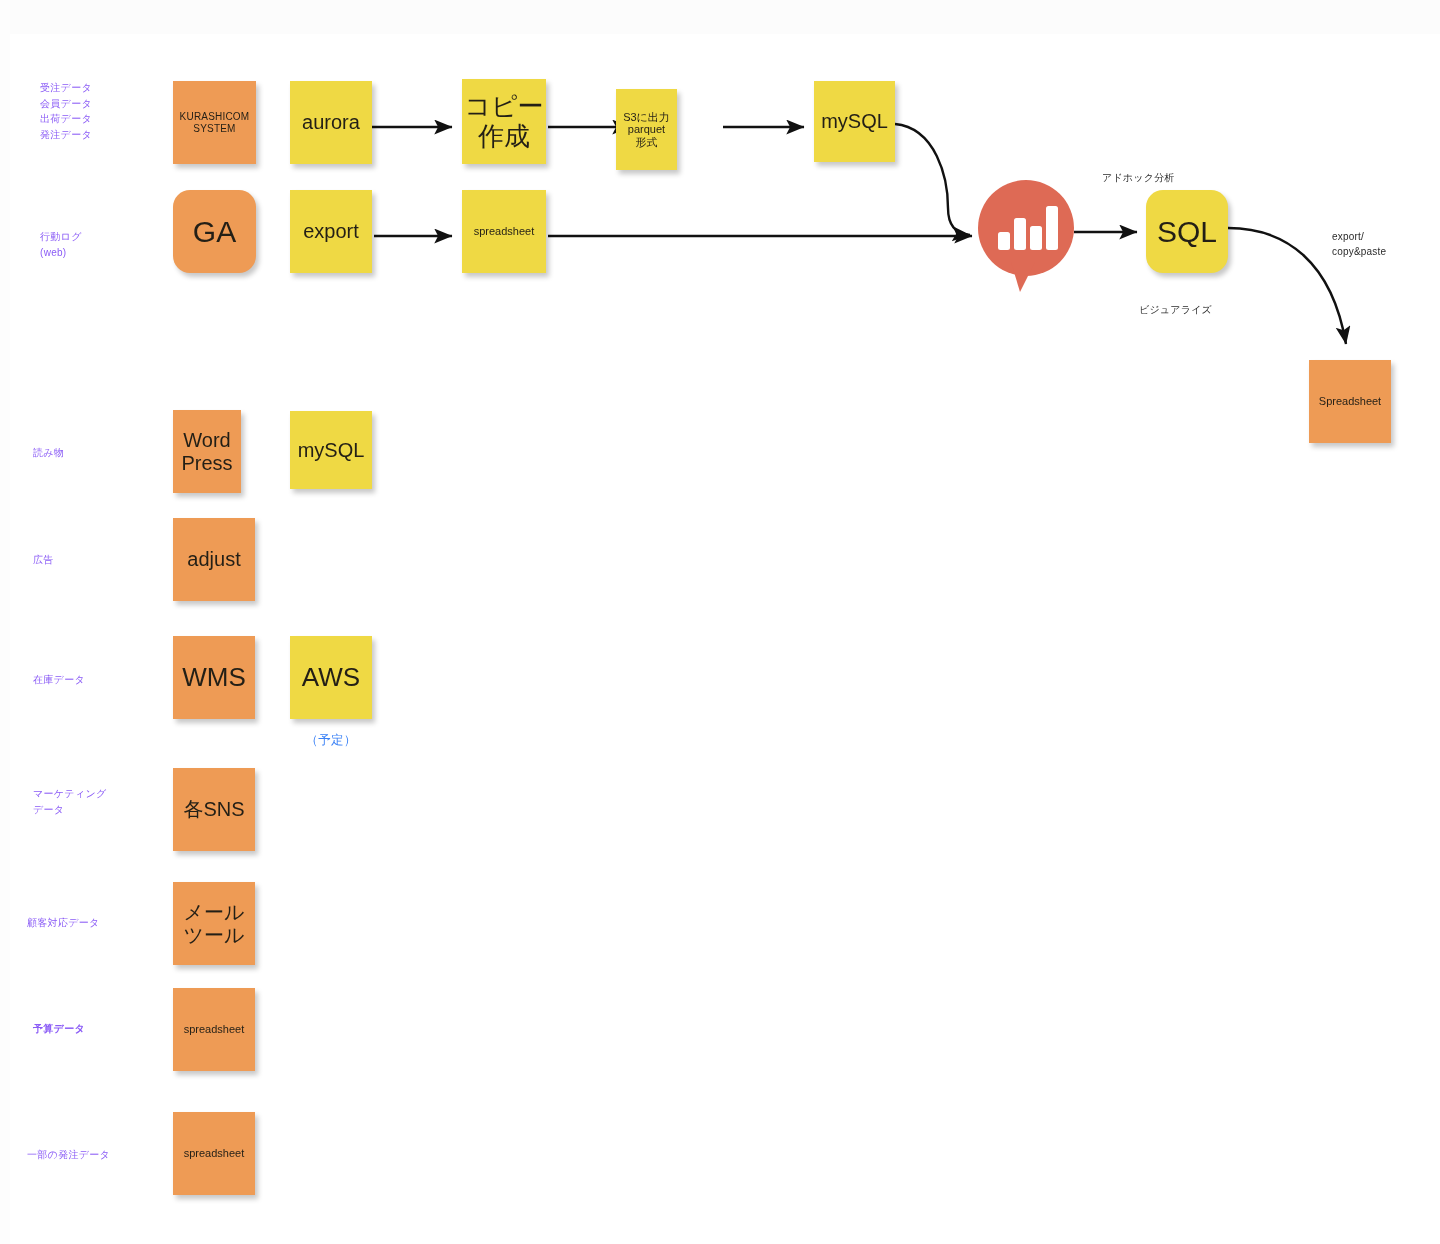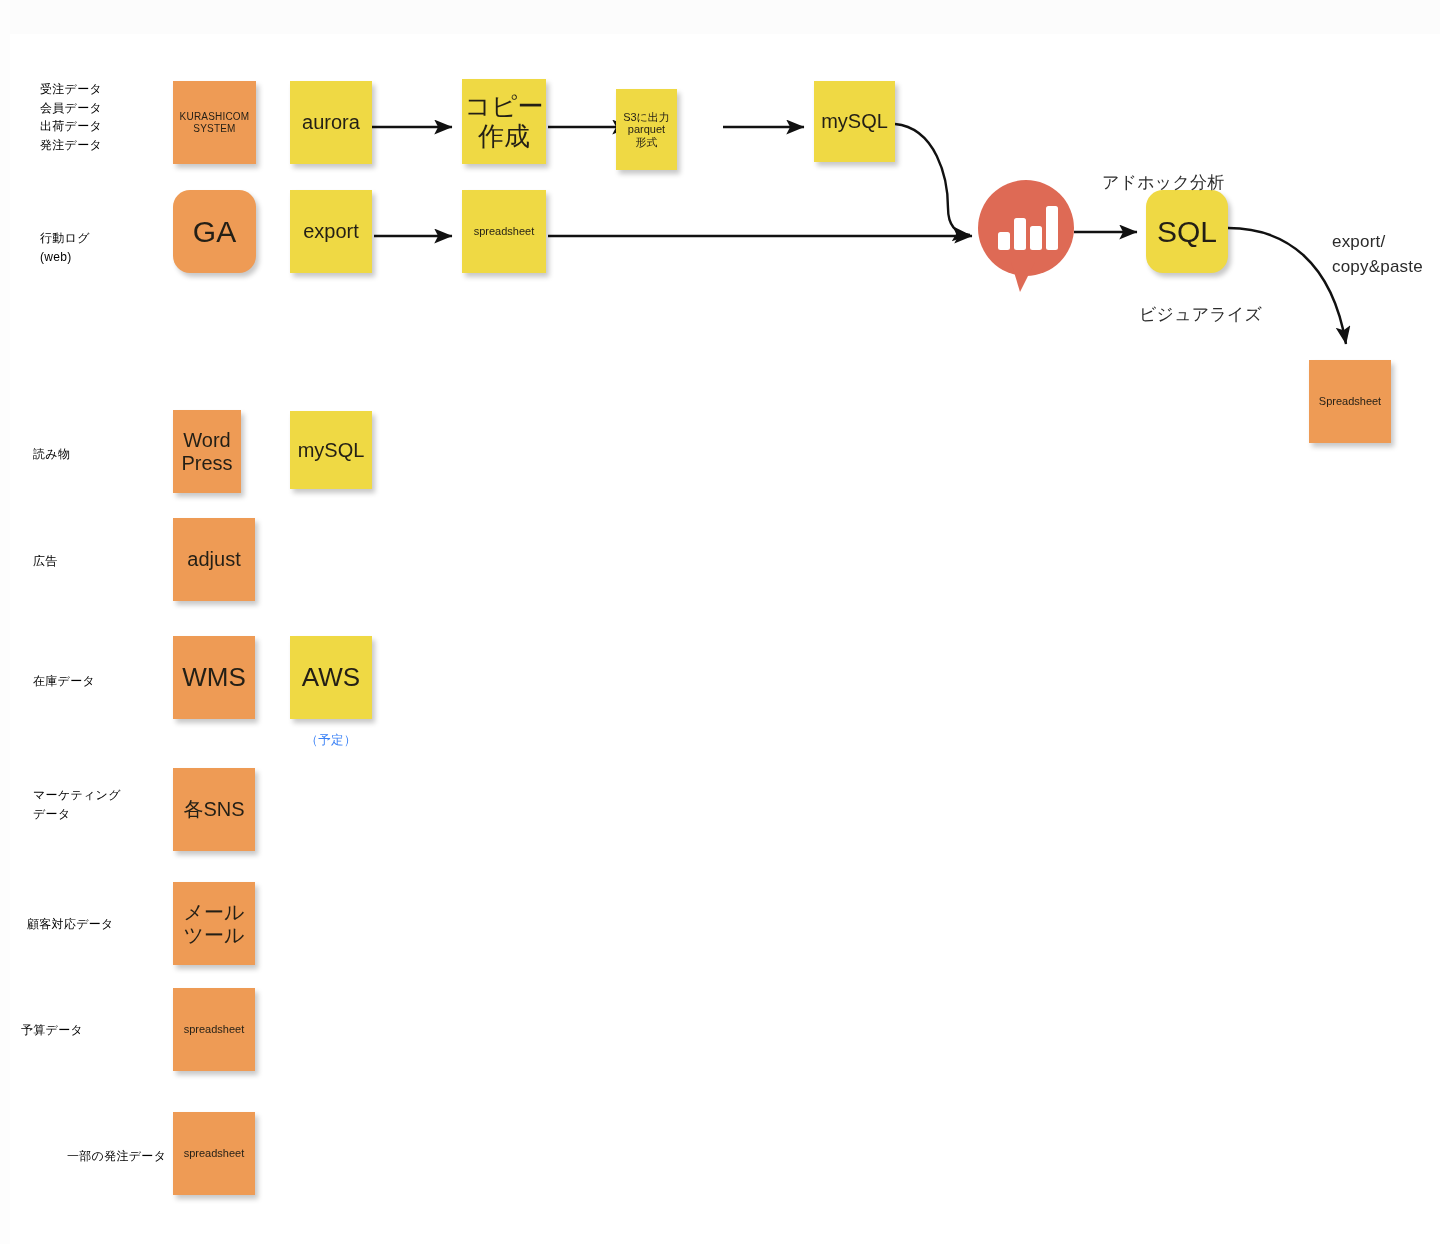--- a/index.html
+++ b/index.html
@@ -33,31 +33,31 @@
 
   .fs-tiny{font-size:10px;letter-spacing:.2px;}
   .fs-small{font-size:11px;}
   .fs-mid{font-size:20px;}
   .fs-big{font-size:26px;}
   .fs-xl{font-size:30px;border-radius:17px;}
 
   
   .rowlabel{
     position:absolute;
-    font-size:12px;
-    color:#000000;
+    font-size:10px;
+    color:#8b5cf6;
     line-height:1.55;
     white-space:pre-line;
     letter-spacing:.3px;
   }
 
   
   .annot{
     position:absolute;
-    font-size:17px;
+    font-size:10px;
     color:#2b2b2b;
     line-height:1.45;
     white-space:pre-line;
     letter-spacing:.2px;
   }
   .sublabel{
     position:absolute;
     font-size:12.5px;
     color:#3b82f6;
     text-align:center;
@@ -124,23 +124,23 @@
 
   <div class="rowlabel" style="left:33px;top:552px;">広告</div>
 
   <div class="rowlabel" style="left:33px;top:672px;">在庫データ</div>
 
   <div class="rowlabel" style="left:33px;top:786px;">マーケティング
 データ</div>
 
   <div class="rowlabel" style="left:27px;top:915px;">顧客対応データ</div>
 
-  <div class="rowlabel" style="left:21px;top:1021px;">予算データ</div>
+  <div class="rowlabel" style="left:33px;top:1021px;font-weight:bold;">予算データ</div>
 
-  <div class="rowlabel" style="left:27px;top:1147px;margin-left:40px;">一部の発注データ</div>
+  <div class="rowlabel" style="left:27px;top:1147px;">一部の発注データ</div>
 
   <div class="note orange fs-tiny" style="left:173px;top:81px;width:83px;height:83px;">KURASHICOM
 SYSTEM</div>
 
   <div class="note yellow fs-mid" style="left:290px;top:81px;width:82px;height:83px;">aurora</div>
 
   <div class="note yellow fs-big" style="left:462px;top:79px;width:84px;height:85px;">コピー
 作成</div>
 
   <div class="note yellow fs-small" style="left:616px;top:81px;width:61px;height:81px;margin-top:8px;">S3に出力

